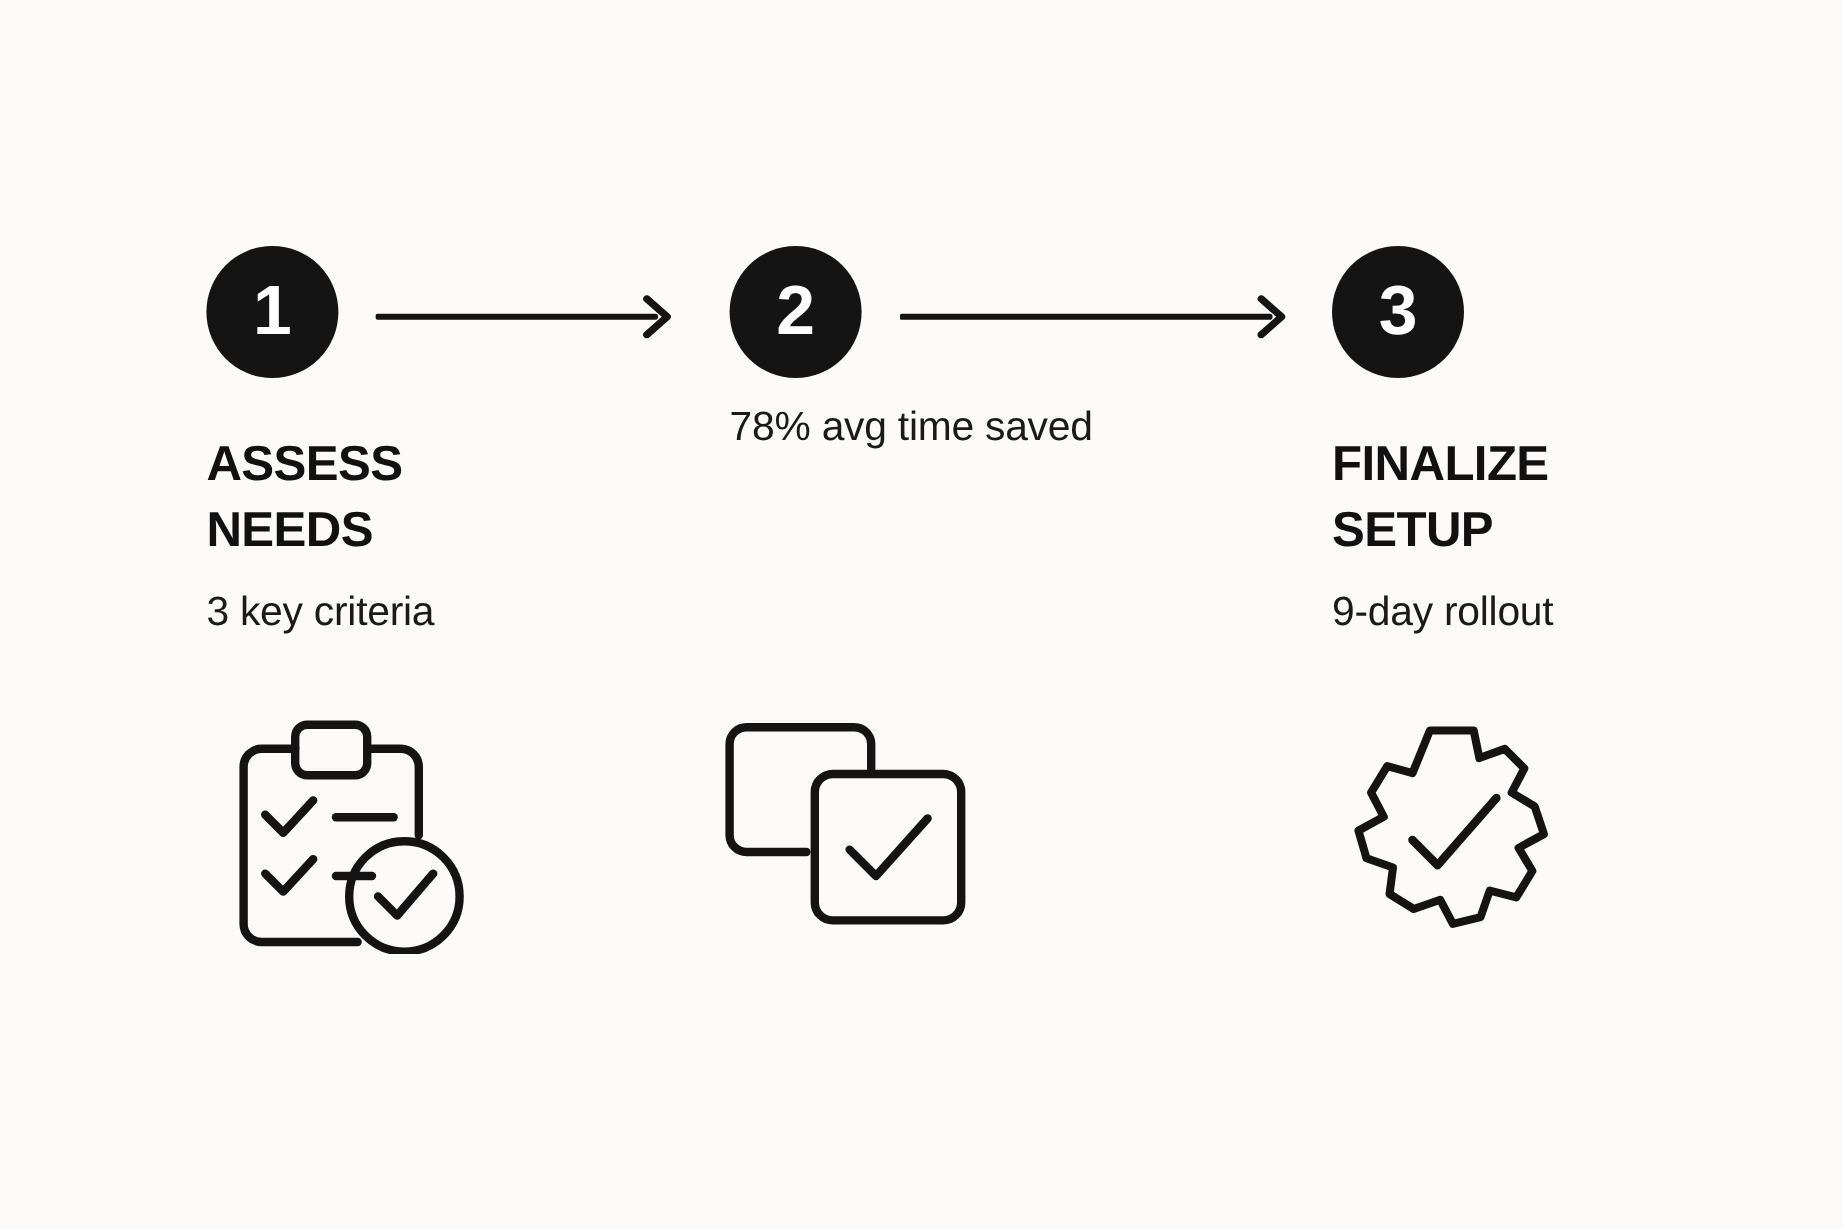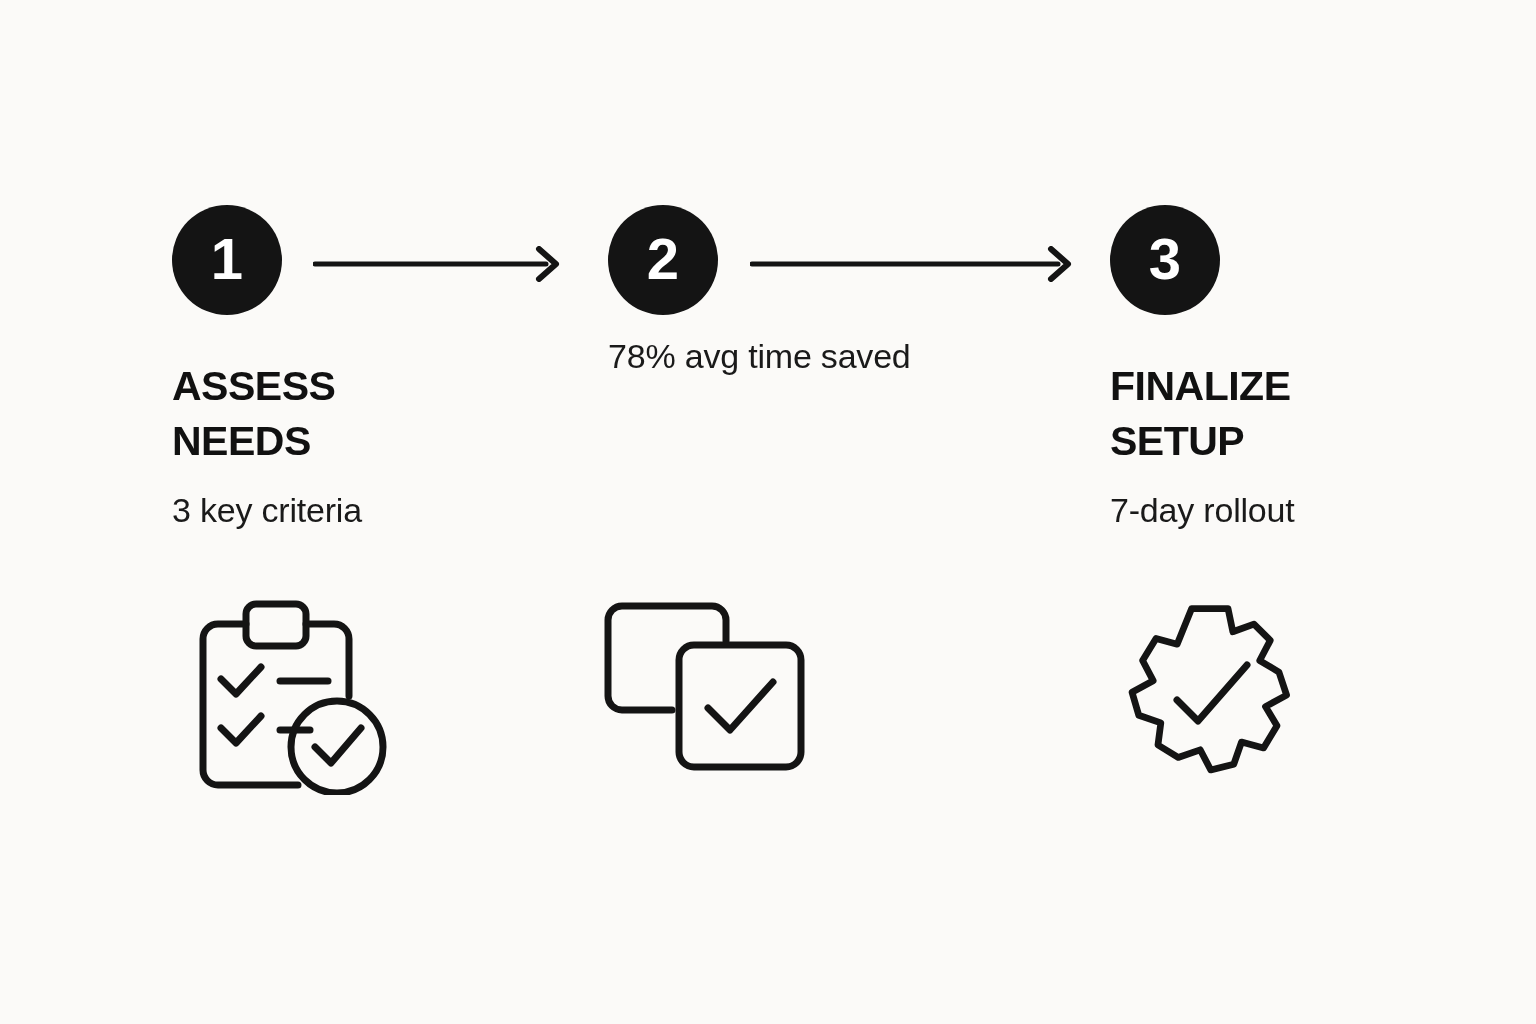--- a/index.html
+++ b/index.html
@@ -124,21 +124,21 @@
     </div>
     <div class="subtitle">78% avg time saved</div>
   </div>
 
   <div class="step step-3">
     <div class="badge">
       <span>3</span>
     </div>
     <div class="title">FINALIZE
 SETUP</div>
-    <div class="subtitle">7-day rollout</div>
+    <div class="subtitle">9-day rollout</div>
   </div>
 
   <div class="icon-slot icon-1">
     <svg width="205" height="200" viewBox="0 0 205 200" fill="none" aria-hidden="true">
       <g stroke="#141414" stroke-width="7" stroke-linecap="round" stroke-linejoin="round" fill="none">
 
         <path d="M58 29 H30 A15 15 0 0 0 15 44 V175 A15 15 0 0 0 30 190 H110"></path>
         <path d="M118 29 H146 A15 15 0 0 1 161 44 V101"></path>
 
         <rect x="58" y="9" width="60" height="42" rx="10"></rect>

